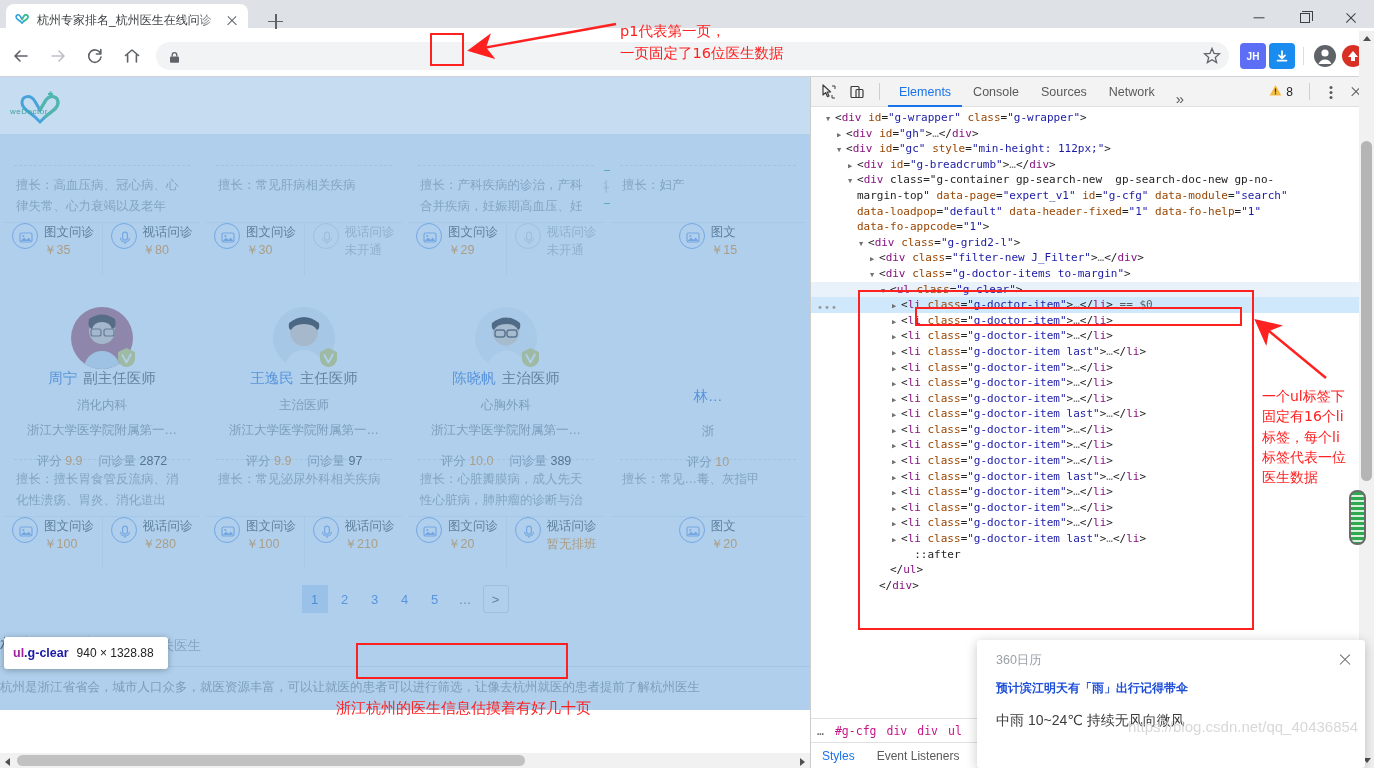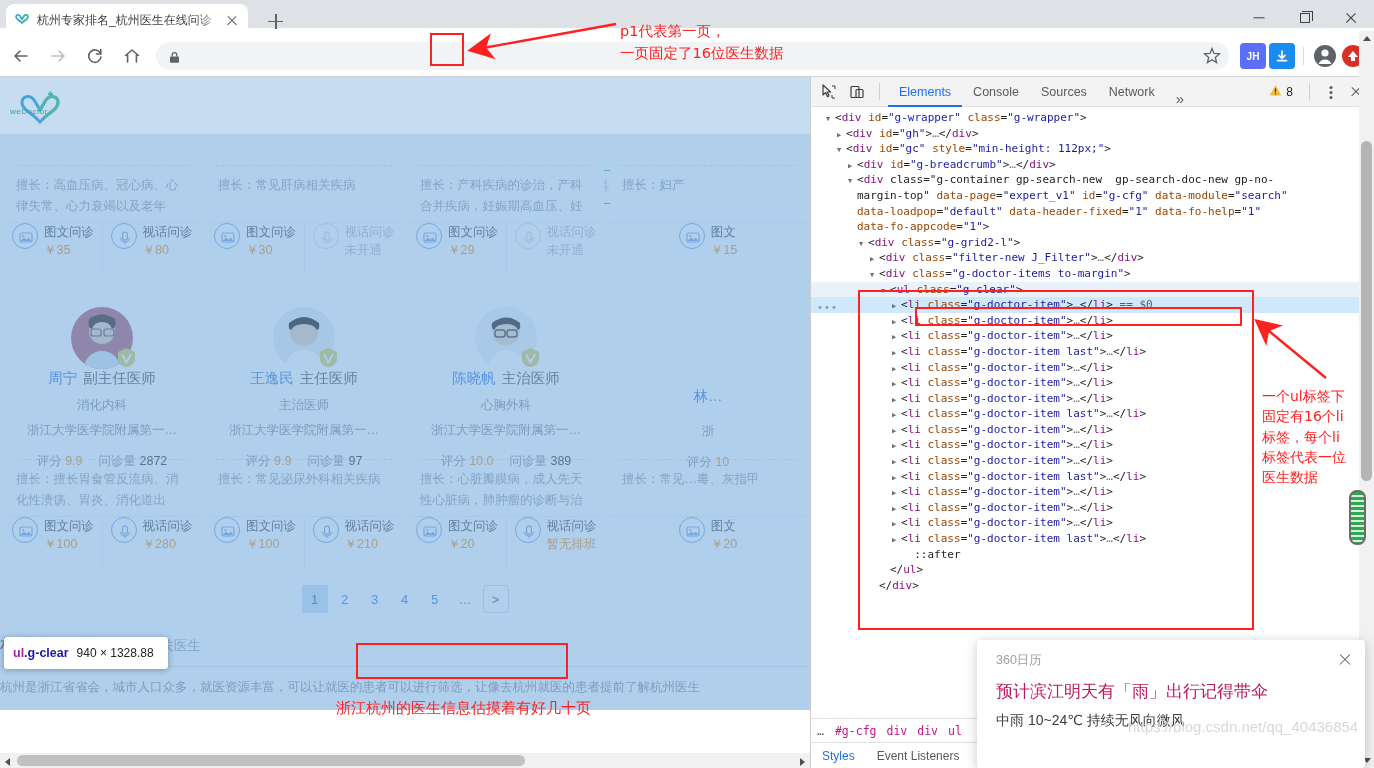--- a/index.html
+++ b/index.html
@@ -252,21 +252,21 @@
 
   
   .popup360 {
     position: absolute; left: 977px; top: 640px; width: 388px; height: 128px; background: #fff;
     box-shadow: 0 2px 12px rgba(0,0,0,.22); border-radius: 3px; z-index: 30;
   }
   .popup360 .p-src { position: absolute; left: 19px; top: 12px; font-size: 12.5px; color: #9aa0a6; }
   .popup360 .p-x { position: absolute; right: 12px; top: 11px; width: 16px; height: 16px; cursor: pointer; }
   .popup360 .p-x::before,.popup360 .p-x::after{content:"";position:absolute;left:1px;top:7.5px;width:14px;height:1.3px;background:#6b6b6b;}
   .popup360 .p-x::before{transform:rotate(45deg);} .popup360 .p-x::after{transform:rotate(-45deg);}
-  .popup360 .p-title { position: absolute; left: 19px; top: 40px; font-size: 17px; font-weight: normal; color: #be185d; }
+  .popup360 .p-title { position: absolute; left: 19px; top: 40px; font-size: 12px; font-weight: bold; color: #1d4ed8; }
   .popup360 .p-sub { position: absolute; left: 19px; top: 72px; font-size: 14px; color: #3c3c3c; }
 
   .watermark { position: absolute; left: 1128px; top: 718px; font-size: 15px; color: #d8d8d8; z-index: 31;
                font-family: "Liberation Sans", sans-serif; white-space: nowrap; }
 </style>
 </head>
 <body>
 
 <div id="root">
 

